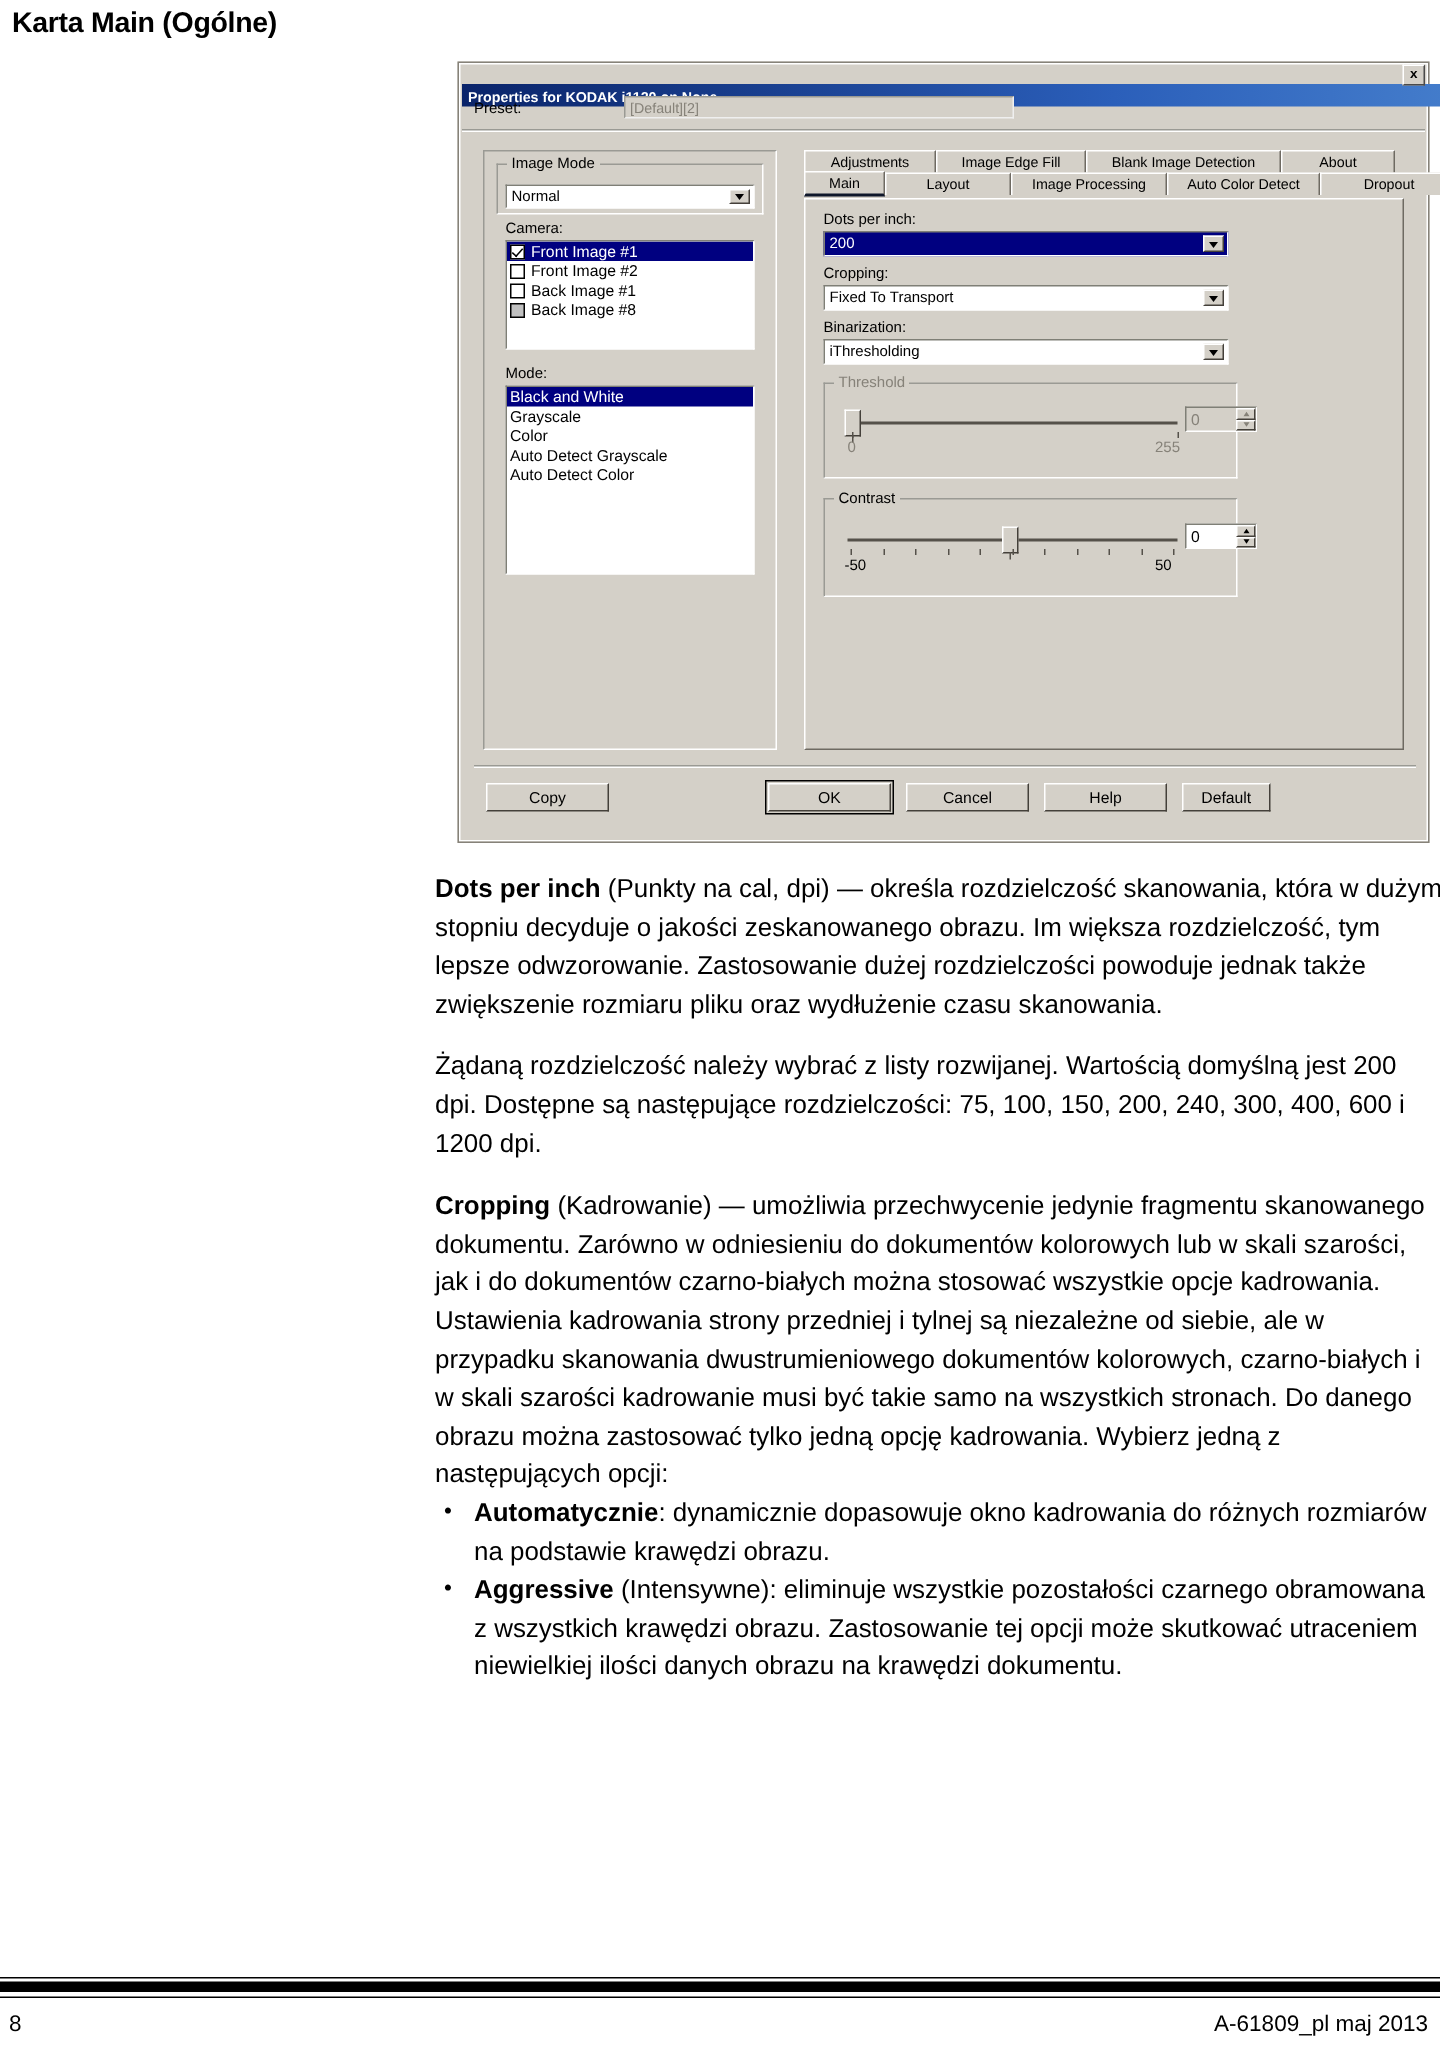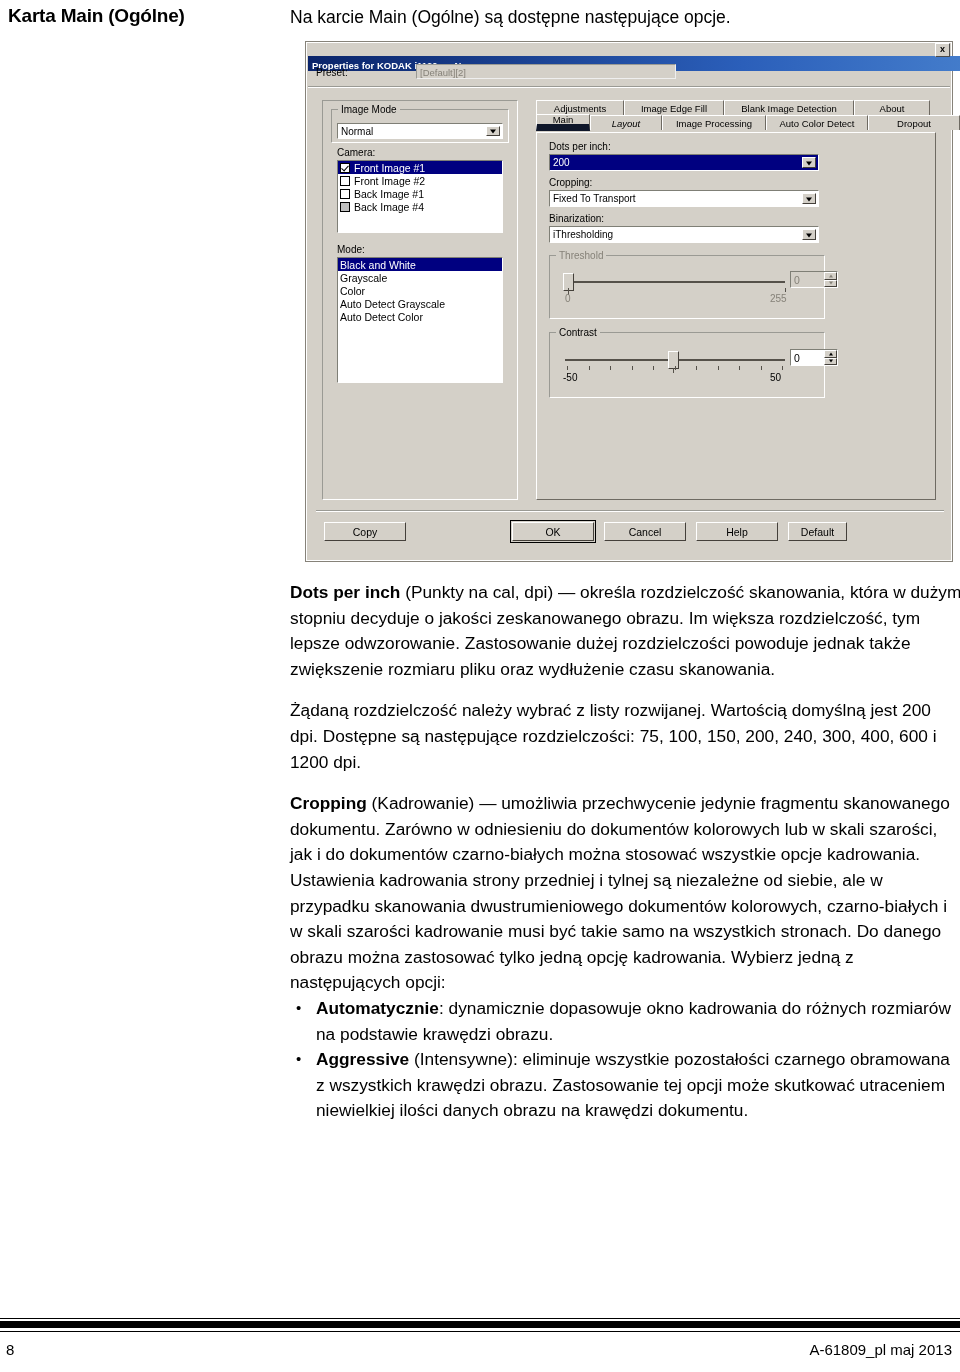--- a/index.html
+++ b/index.html
@@ -260,21 +260,21 @@
     padding: 0 6px;
     font-size: 9.5px;
     white-space: nowrap;
     cursor: pointer;
   }
   .tab.active {
     background: #d4d0c8;
     font-weight: normal;
     height: 17px;
     margin-top: -1px;
-    border-bottom: 7px solid #0f172a;
+    border-bottom: 2px solid #0f172a;
   }
 
   .right-panel {
     position: absolute;
     left: 230px; top: 90px;
     width: 400px; height: 368px;
     background: #d4d0c8;
     border: 1px solid #ffffff;
     border-right-color: #6e6a62;
     border-bottom-color: #6e6a62;
@@ -450,21 +450,20 @@
     right: 8px; top: 1341px;
     font-size: 15px;
     white-space: nowrap;
   }
 </style>
 </head>
 <body>
 
 <div class="page-head">
   <div class="head-title">Karta Main (Ogólne)</div>
-  <div class="head-intro">Na karcie Main (Ogólne) są dostępne następujące opcje.</div>
 </div>
 
 <div class="dialog">
 
   <div class="titlebar">
     <span class="titlebar-text">Properties for KODAK i1120 on None</span>
   </div>
   <div class="titlebar-close">x</div>
 
   <div class="preset-row">
@@ -496,21 +495,21 @@
       <div class="lrow">
         <span class="cbx"></span>
         <span>Front Image #2</span>
       </div>
       <div class="lrow">
         <span class="cbx"></span>
         <span>Back Image #1</span>
       </div>
       <div class="lrow">
         <span class="cbx gray"></span>
-        <span>Back Image #4</span>
+        <span>Back Image #8</span>
       </div>
     </div>
 
     <span class="fieldlabel" style="left:14px; top:143px;">Mode:</span>
     <div class="listbox" style="left:14px; top:156px; width:166px; height:126px;">
       <div class="lrow sel">
         <span>Black and White</span>
       </div>
       <div class="lrow">
         <span>Grayscale</span>
@@ -529,21 +528,21 @@
 
   <div class="tabstrip">
     <div class="tabrow r1">
       <div class="tab" style="width:88px;">Adjustments</div>
       <div class="tab" style="width:100px;">Image Edge Fill</div>
       <div class="tab" style="width:130px;">Blank Image Detection</div>
       <div class="tab" style="width:76px;">About</div>
     </div>
     <div class="tabrow r2">
       <div class="tab active" style="width:54px;">Main</div>
-      <div class="tab" style="width:72px;font-style:italic;">Layout</div>
+      <div class="tab" style="width:84px;">Layout</div>
       <div class="tab" style="width:104px;">Image Processing</div>
       <div class="tab" style="width:102px;">Auto Color Detect</div>
       <div class="tab" style="width:92px;">Dropout</div>
     </div>
   </div>
 
   <div class="right-panel">
 
     <span class="fieldlabel" style="left:12px; top:8px;">Dots per inch:</span>
     <div class="combo selected-blue" style="left:12px; top:21px; width:270px; height:17px;">

